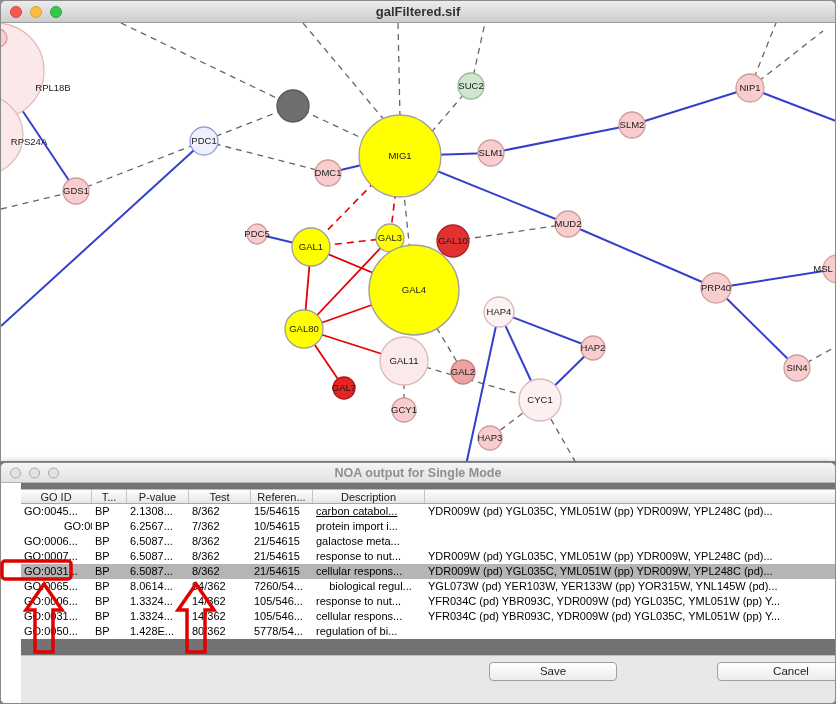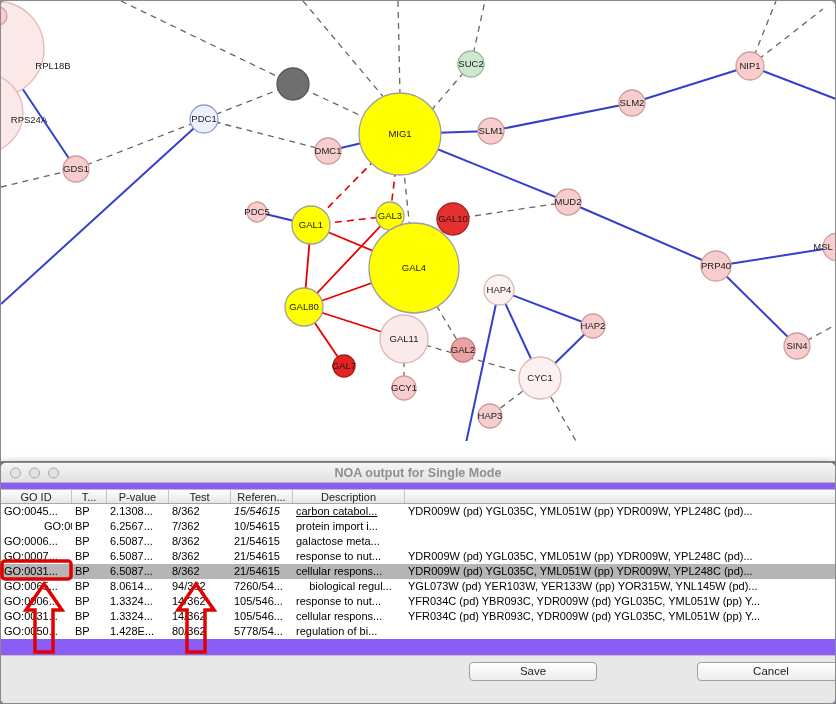--- a/index.html
+++ b/index.html
@@ -17,38 +17,46 @@
   .tl-close{background:#fc5753;border:1px solid #d94542;}
   .tl-min{background:#fdbc40;border:1px solid #d9a235;}
   .tl-zoom{background:#34c84a;border:1px solid #2ca73e;}
   #win-noa .tl{width:11px;height:11px;background:#e3e3e3;border:1px solid #a8a8a8;}
   #net{display:block;background:#fff;}
   .edge-blue{stroke:#3340cc;stroke-width:2;}
   .edge-gray{stroke:#666;stroke-width:1.3;stroke-dasharray:6 5;}
   .edge-red{stroke:#e60000;stroke-width:1.8;}
   .edge-reddash{stroke:#e60000;stroke-width:1.6;stroke-dasharray:7 5;}
   .nlabel{font-family:"Liberation Sans",sans-serif;font-size:9.5px;fill:#1a1a1a;text-anchor:middle;}
-  .noa-body{position:relative;height:221px;background:#8b5cf6;}
+  .noa-body{position:relative;height:221px;background:#737373;margin-left:20px;}
   .table{position:absolute;left:0;top:6px;width:836px;font-size:11px;color:#000;}
   .thead{display:flex;height:15px;line-height:14px;background:linear-gradient(#fdfdfd,#e6e6e6);border-top:1px solid #bcbcbc;border-bottom:1px solid #a9a9a9;box-sizing:border-box;}
   .th{text-align:center;border-right:1px solid #c4c4c4;overflow:hidden;white-space:nowrap;color:#222;box-sizing:border-box;flex:0 0 auto;}
   .tr{display:flex;height:15px;line-height:15px;background:#fff;}
   .tr.selected{background:#b5b5b5;}
   .td{padding-left:3px;overflow:hidden;white-space:nowrap;box-sizing:border-box;flex:0 0 auto;}
   .footer{position:absolute;left:0;bottom:0;width:836px;height:49px;background:#e8e8e8;border-top:1px solid #c2c2c2;box-sizing:border-box;}
   .btn{position:absolute;top:6px;height:19px;border-radius:4px;border:1px solid #9f9f9f;background:linear-gradient(#ffffff,#ececec);font-family:"Liberation Sans",sans-serif;font-size:11.5px;color:#222;text-align:center;line-height:17px;padding:0;box-sizing:border-box;}
   #save-btn{left:468px;width:128px;}
   #cancel-btn{left:696px;width:148px;}
   .annotations{position:absolute;left:0;top:0;pointer-events:none;z-index:10;}
   .ann{fill:none;stroke:#e10000;stroke-width:3.5;stroke-linejoin:miter;}
 </style>
 </head>
 <body>
 
 <div class="window" id="win-network">
+  <div class="titlebar">
+    <div class="tl-group">
+      <div class="tl tl-close"></div>
+      <div class="tl tl-min"></div>
+      <div class="tl tl-zoom"></div>
+    </div>
+    <div class="title">galFiltered.sif</div>
+  </div>
   <svg id="net" width="836" height="440" viewBox="0 0 836 440">
       <line x1="120" y1="0" x2="292" y2="83" class="edge-gray"></line>
       <line x1="292" y1="83" x2="203" y2="118" class="edge-gray"></line>
       <line x1="292" y1="83" x2="399" y2="133" class="edge-gray"></line>
       <line x1="203" y1="118" x2="327" y2="150" class="edge-gray"></line>
       <line x1="0" y1="186" x2="75" y2="168" class="edge-gray"></line>
       <line x1="75" y1="168" x2="203" y2="118" class="edge-gray"></line>
       <line x1="302" y1="0" x2="390" y2="105" class="edge-gray"></line>
       <line x1="397" y1="0" x2="399" y2="95" class="edge-gray"></line>
       <line x1="470" y1="63" x2="428" y2="112" class="edge-gray"></line>
@@ -170,21 +178,21 @@
           <div class="th" style="width: 62px;">Test</div>
           <div class="th" style="width: 62px;">Referen...</div>
           <div class="th" style="width: 112px;">Description</div>
         </div>
       <div id="tbody">
           <div class="tr">
             <div class="td" style="width: 71px;">GO:0045...</div>
             <div class="td" style="width: 35px;">BP</div>
             <div class="td" style="width: 62px;">2.1308...</div>
             <div class="td" style="width: 62px;">8/362</div>
-            <div class="td" style="width: 62px; font-style: italic;">15/54615</div>
+            <div class="td" style="width: 62px;">15/54615</div>
             <div class="td" style="width: 112px; text-decoration: underline;">carbon catabol...</div>
             <div class="td" style="width: 432px;">YDR009W (pd) YGL035C, YML051W (pp) YDR009W, YPL248C (pd)...</div>
           </div>
           <div class="tr">
             <div class="td" style="width: 71px; padding-left: 43px;">GO:0016...</div>
             <div class="td" style="width: 35px;">BP</div>
             <div class="td" style="width: 62px;">6.2567...</div>
             <div class="td" style="width: 62px;">7/362</div>
             <div class="td" style="width: 62px;">10/54615</div>
             <div class="td" style="width: 112px;">protein import i...</div>

